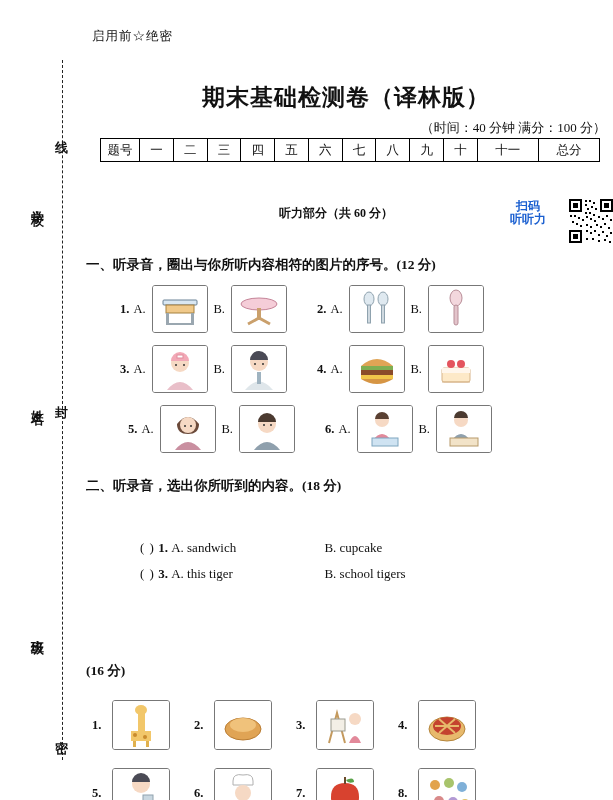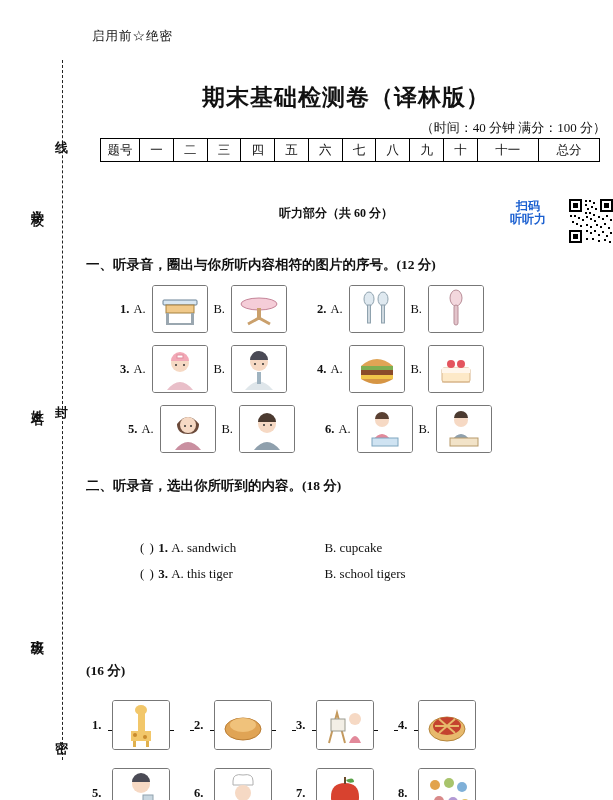--- a/index.html
+++ b/index.html
@@ -373,21 +373,21 @@
   </div>
   <div class="chline" style="left:140px;top:566px;">
     <span class="paren">(        )</span>
     <span class="qn">3.</span>
     <span class="colA">A.  this tiger</span>
     <span>B.  school tigers</span>
   </div>
 
   <div class="sec" style="top:662px;font-weight:bold;">(16 分)</div>
 
-  <div class="grid3" style="top:700px;text-decoration:underline;">
+  <div class="grid3" style="top:700px;">
     <span class="cellnum">1.</span>
     <span class="cell">
       <svg width="56" height="48" viewBox="0 0 56 48">
           <rect width="56" height="48" fill="#fff"></rect>
         <rect x="25" y="10" width="7" height="20" fill="#f2c76a"></rect>
         <ellipse cx="28" cy="9" rx="6" ry="5" fill="#f2c76a"></ellipse>
         <path d="M18 30 h20 v10 h-20z" fill="#f2c76a"></path>
         <rect x="20" y="40" width="3" height="6" fill="#e0b14f"></rect>
           <rect x="33" y="40" width="3" height="6" fill="#e0b14f"></rect>
         <circle cx="22" cy="34" r="2" fill="#c98b2e"></circle>

